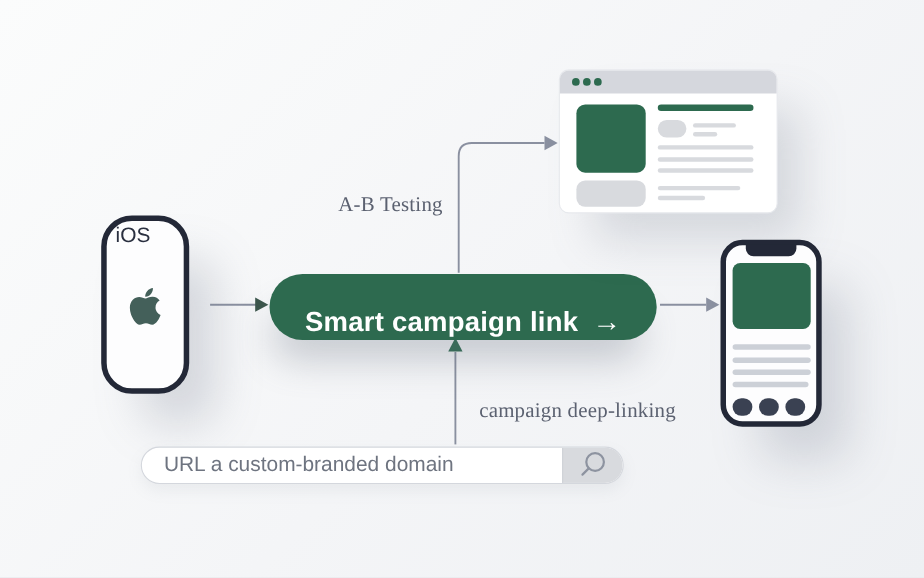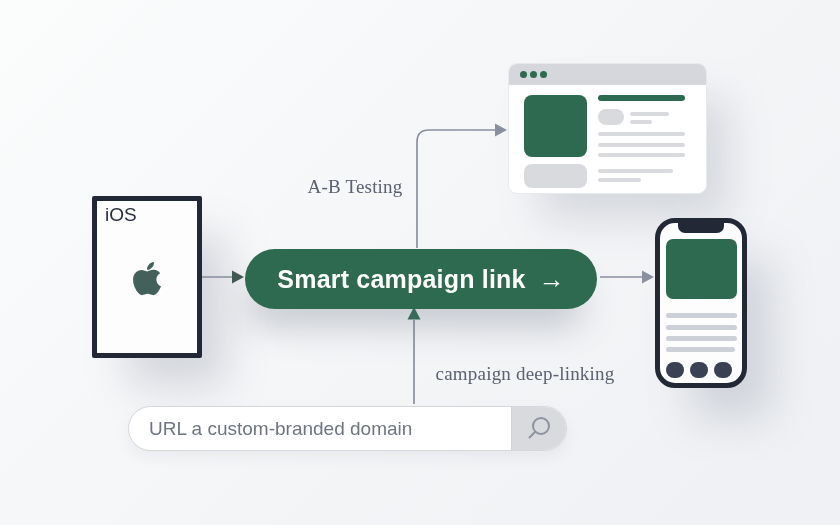--- a/index.html
+++ b/index.html
@@ -10,30 +10,30 @@
 
   
   .connectors{position:absolute;inset:0;width:840px;height:525px;z-index:1;pointer-events:none;}
 
   
   .float-label{position:absolute;z-index:2;color:#5b6170;font-size:19px;letter-spacing:.2px;text-align:center;font-family:Liberation Serif, serif;}
   .label-ab{left:278px;top:176px;width:154px;}
   .label-deferred{left:420px;top:363px;width:210px;}
 
   
-  .phone-left{position:absolute;left:92px;top:196px;width:110px;height:162px;z-index:2;
-              background:#fdfdfe;border:5px solid #232837;border-radius:2px;
+  .phone-left{position:absolute;left:92px;top:196px;width:80px;height:162px;z-index:2;
+              background:#fdfdfe;border:5px solid #232837;border-radius:28px;
               box-shadow:30px 34px 42px -6px rgba(122,131,146,.28);}
   .ios-label{position:absolute;left:8px;top:3px;font-size:19px;color:#2a3040;}
   .apple-wrap{position:absolute;left:50%;top:50%;transform:translate(-50%,-46%);width:32px;height:38px;}
 
   
   .pill{position:absolute;left:245px;top:249px;width:352px;height:60px;z-index:2;
         background:#2d6a4f;border:none;border-radius:30px;cursor:pointer;
-        display:flex;align-items:center;justify-content:center;gap:13px;
+        display:flex;align-items:flex-end;justify-content:center;gap:13px;
         color:#fff;font-family:inherit;
         box-shadow:-6px 26px 34px -8px rgba(98,110,124,.32);}
   .pill-label{font-size:25px;font-weight:bold;letter-spacing:.2px;}
   .pill-arrow{font-size:26px;font-weight:500;margin-top:1px;}
 
   
   .browser{position:absolute;left:508px;top:63px;width:199px;height:131px;z-index:2;
            background:#fff;border:1px solid #e7e9ed;border-radius:9px;
            box-shadow:26px 30px 40px -6px rgba(122,131,146,.25);}
   .browser-bar{position:absolute;left:0;top:0;right:0;height:21px;background:#d5d7dd;
@@ -49,21 +49,21 @@
   .phone-right{position:absolute;left:655px;top:218px;width:92px;height:170px;z-index:2;
                background:#fdfdfe;border:5px solid #232837;border-radius:20px;
                box-shadow:30px 36px 44px -6px rgba(122,131,146,.28);}
   .notch{position:absolute;left:50%;top:-1px;transform:translateX(-50%);width:46px;height:11px;
          background:#232837;border-radius:0 0 7px 7px;}
   .p-screen{position:absolute;left:6px;top:16px;width:71px;height:60px;border-radius:7px;background:#2d6a4f;}
   .p-line{position:absolute;left:6px;width:71px;height:5px;border-radius:2.5px;background:#ccd0d7;}
   .p-pill{position:absolute;top:139px;width:18px;height:16px;border-radius:8px;background:#3a4152;}
 
   
-  .url-bar{position:absolute;left:128px;top:406px;width:439px;height:45px;z-index:2;
+  .url-bar{position:absolute;left:128px;top:406px;width:439px;height:34px;z-index:2;
            background:#fff;border:1.5px solid #d4d7dd;border-radius:23px;overflow:hidden;
            display:flex;align-items:stretch;
            box-shadow:0 6px 14px rgba(128,138,150,.10);}
   .url-input{flex:1;border:none;outline:none;background:transparent;padding:0 10px 0 20px;
              font-family:inherit;font-size:19px;color:#555b66;}
   .url-input::placeholder{color:#6e7480;opacity:1;}
   .search-seg{width:55px;background:#d8dade;border:none;border-left:1.5px solid #cfd2d8;cursor:pointer;
               display:flex;align-items:center;justify-content:center;padding:0;}
 </style>
 </head>

